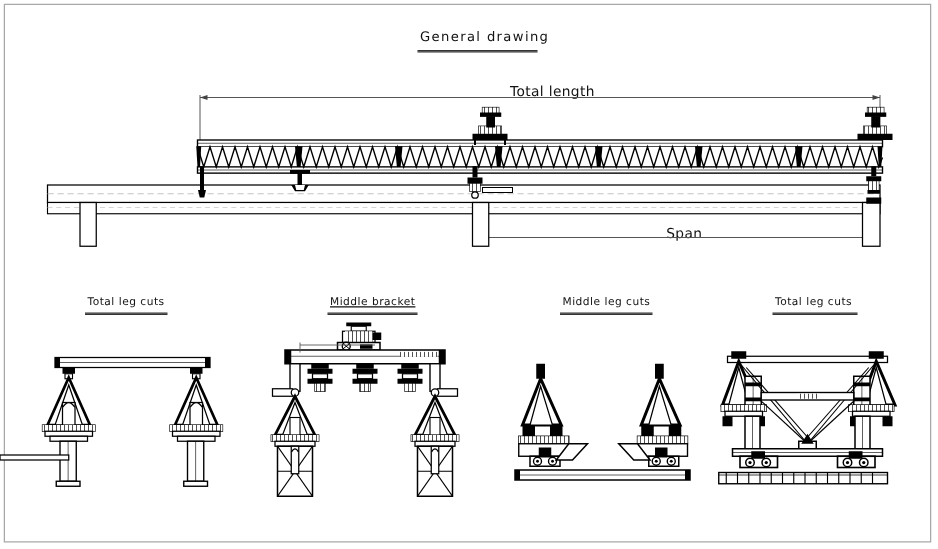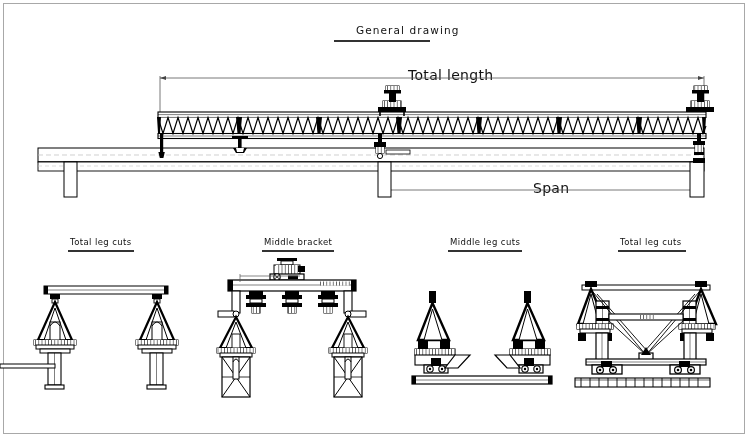--- a/index.html
+++ b/index.html
@@ -14,40 +14,40 @@
     border:1px solid #a8a8a8;box-sizing:border-box;
   }
   .stage{position:absolute;left:0;top:0;width:750px;height:439px;}
   svg{display:block;}
   .lbl{
     position:absolute;font-size:8.5px;letter-spacing:.4px;
     white-space:nowrap;color:#111;
   }
   .ttl{
     position:absolute;font-size:10.5px;letter-spacing:1.1px;
-    white-space:nowrap;color:#111;margin-left:20px;
+    white-space:nowrap;color:#111;
   }
   .u2{
     position:absolute;border-top:1px solid #333;border-bottom:1px solid #333;
     height:2px;box-sizing:border-box;
   }
-  .dimtxt{position:absolute;font-size:14px;letter-spacing:.3px;color:#111;white-space:nowrap;}
+  .dimtxt{position:absolute;font-size:11px;letter-spacing:.3px;color:#111;white-space:nowrap;}
 </style>
 </head>
 <body>
 
 <div id="frame"></div>
 
 <div class="ttl" id="main-title" style="left:336px;top:24px;">General drawing</div>
 <div class="u2" id="main-title-ul" style="left:334px;top:40px;width:96px;"></div>
 
 <div class="lbl" id="t-rear" style="left:70px;top:237px;">Total leg cuts</div>
 <div class="u2" style="left:68px;top:250px;width:66px;"></div>
 
-<div class="lbl" id="t-mid-br" style="left:264px;top:237px;">Middle bracket</div>
+<div class="lbl" id="t-mid-br" style="left:264px;top:237px;text-decoration:underline;">Middle bracket</div>
 <div class="u2" style="left:262px;top:250px;width:72px;"></div>
 
 <div class="lbl" id="t-mid-leg" style="left:450px;top:237px;">Middle leg cuts</div>
 <div class="u2" style="left:448px;top:250px;width:74px;"></div>
 
 <div class="lbl" id="t-front" style="left:620px;top:237px;">Total leg cuts</div>
 <div class="u2" style="left:618px;top:250px;width:68px;"></div>
 
 <div class="dimtxt" id="dim-total" style="left:408px;top:67px;">Total length</div>
 <div class="dimtxt" id="dim-span" style="left:533px;top:180px;">Span</div>

